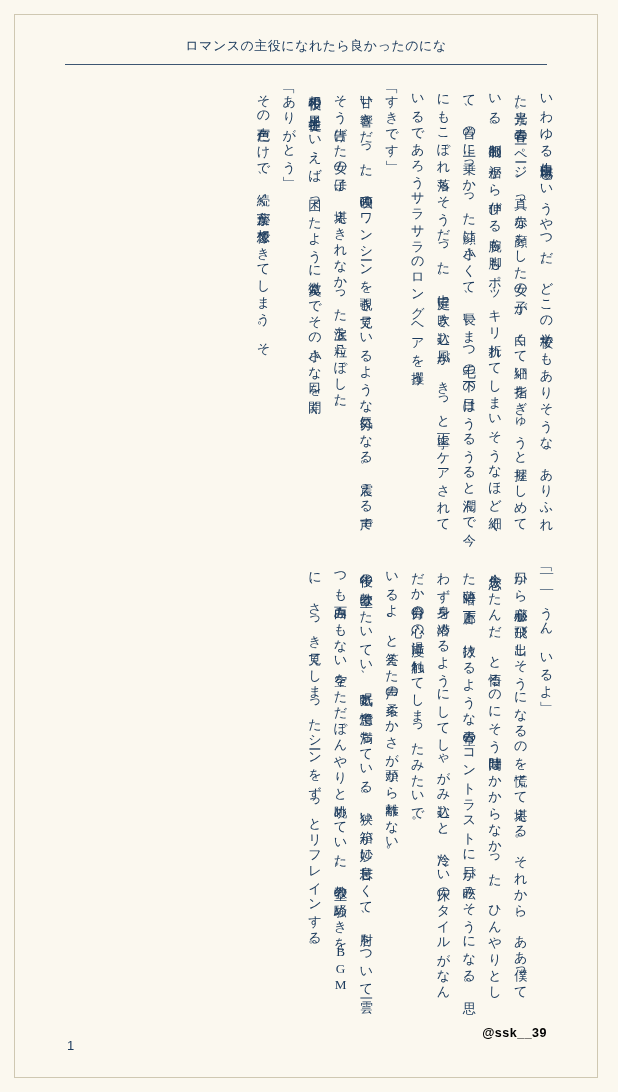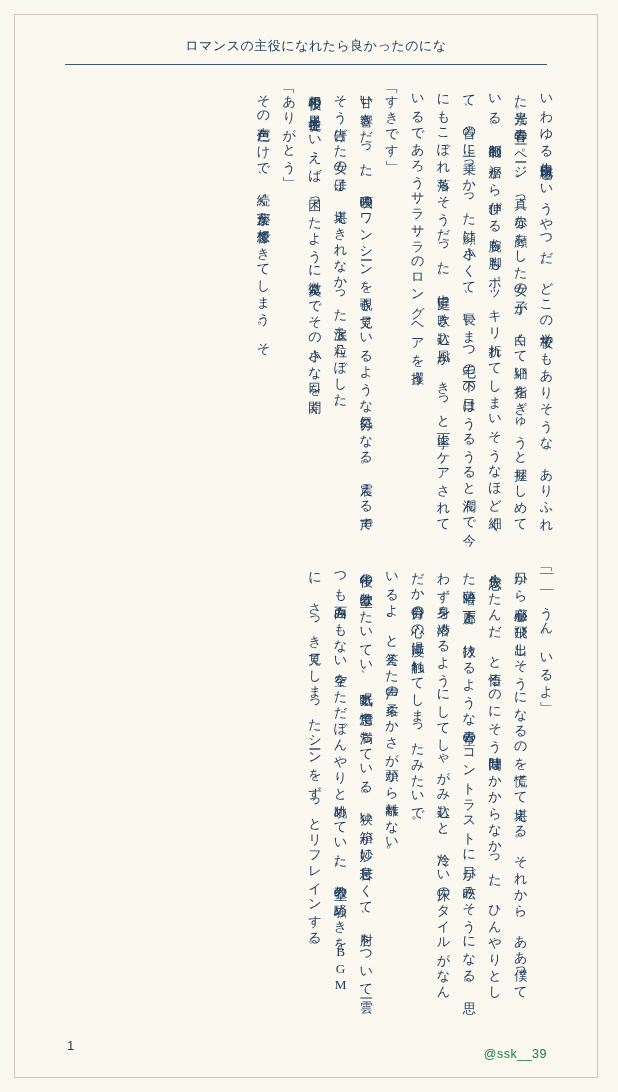--- a/index.html
+++ b/index.html
@@ -82,25 +82,26 @@
     position: absolute;
     left: 60px;
     bottom: 32px;
     font-size: 13px;
     color: #1b3a5c;
     font-family: "Liberation Sans", sans-serif;
   }
   .footer-handle {
     position: absolute;
     right: 58px;
-    bottom: 24px;
+    bottom: 45px;
     font-size: 12.5px;
-    color: #15803d;
+    color: #000000;
     font-family: "Liberation Sans", sans-serif;
     letter-spacing: 0.5px;
+    font-weight: bold;
   }
 </style>
 </head>
 <body>
 
 <div class="page">
   <div class="page-frame"></div>
 
   <div class="header">ロマンスの主役になれたら良かったのにな</div>
   <div class="header-rule"></div>

